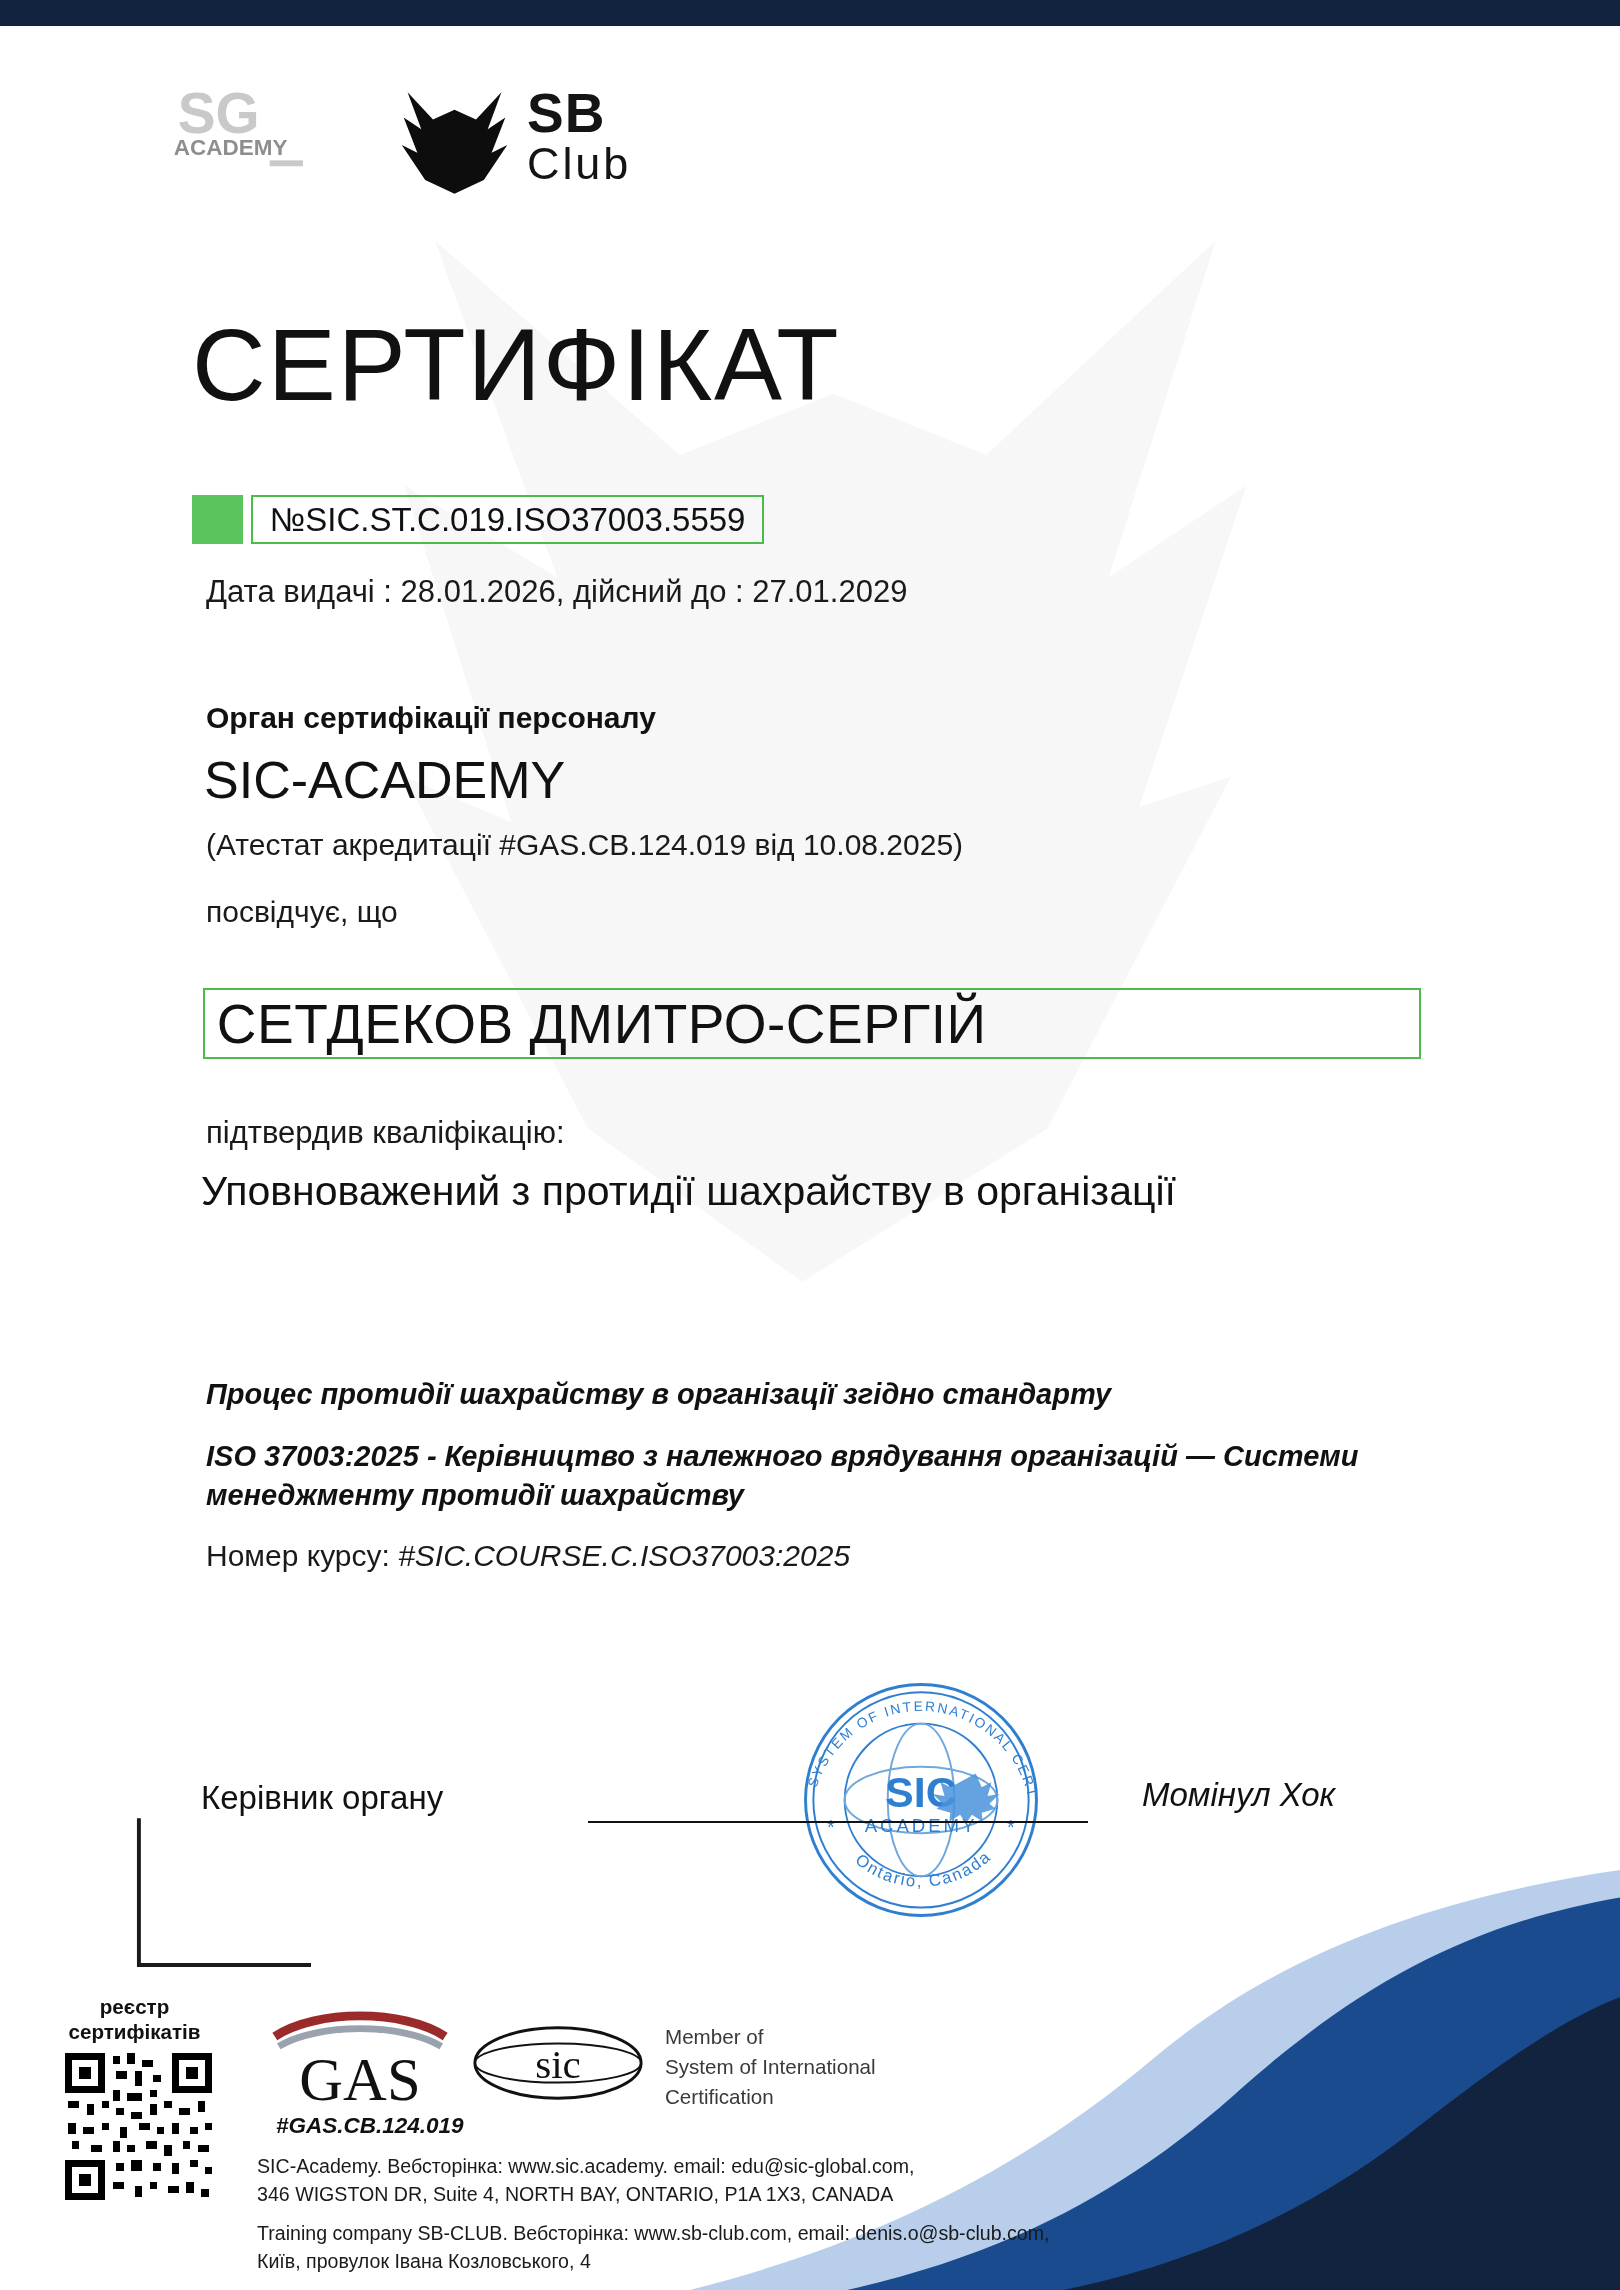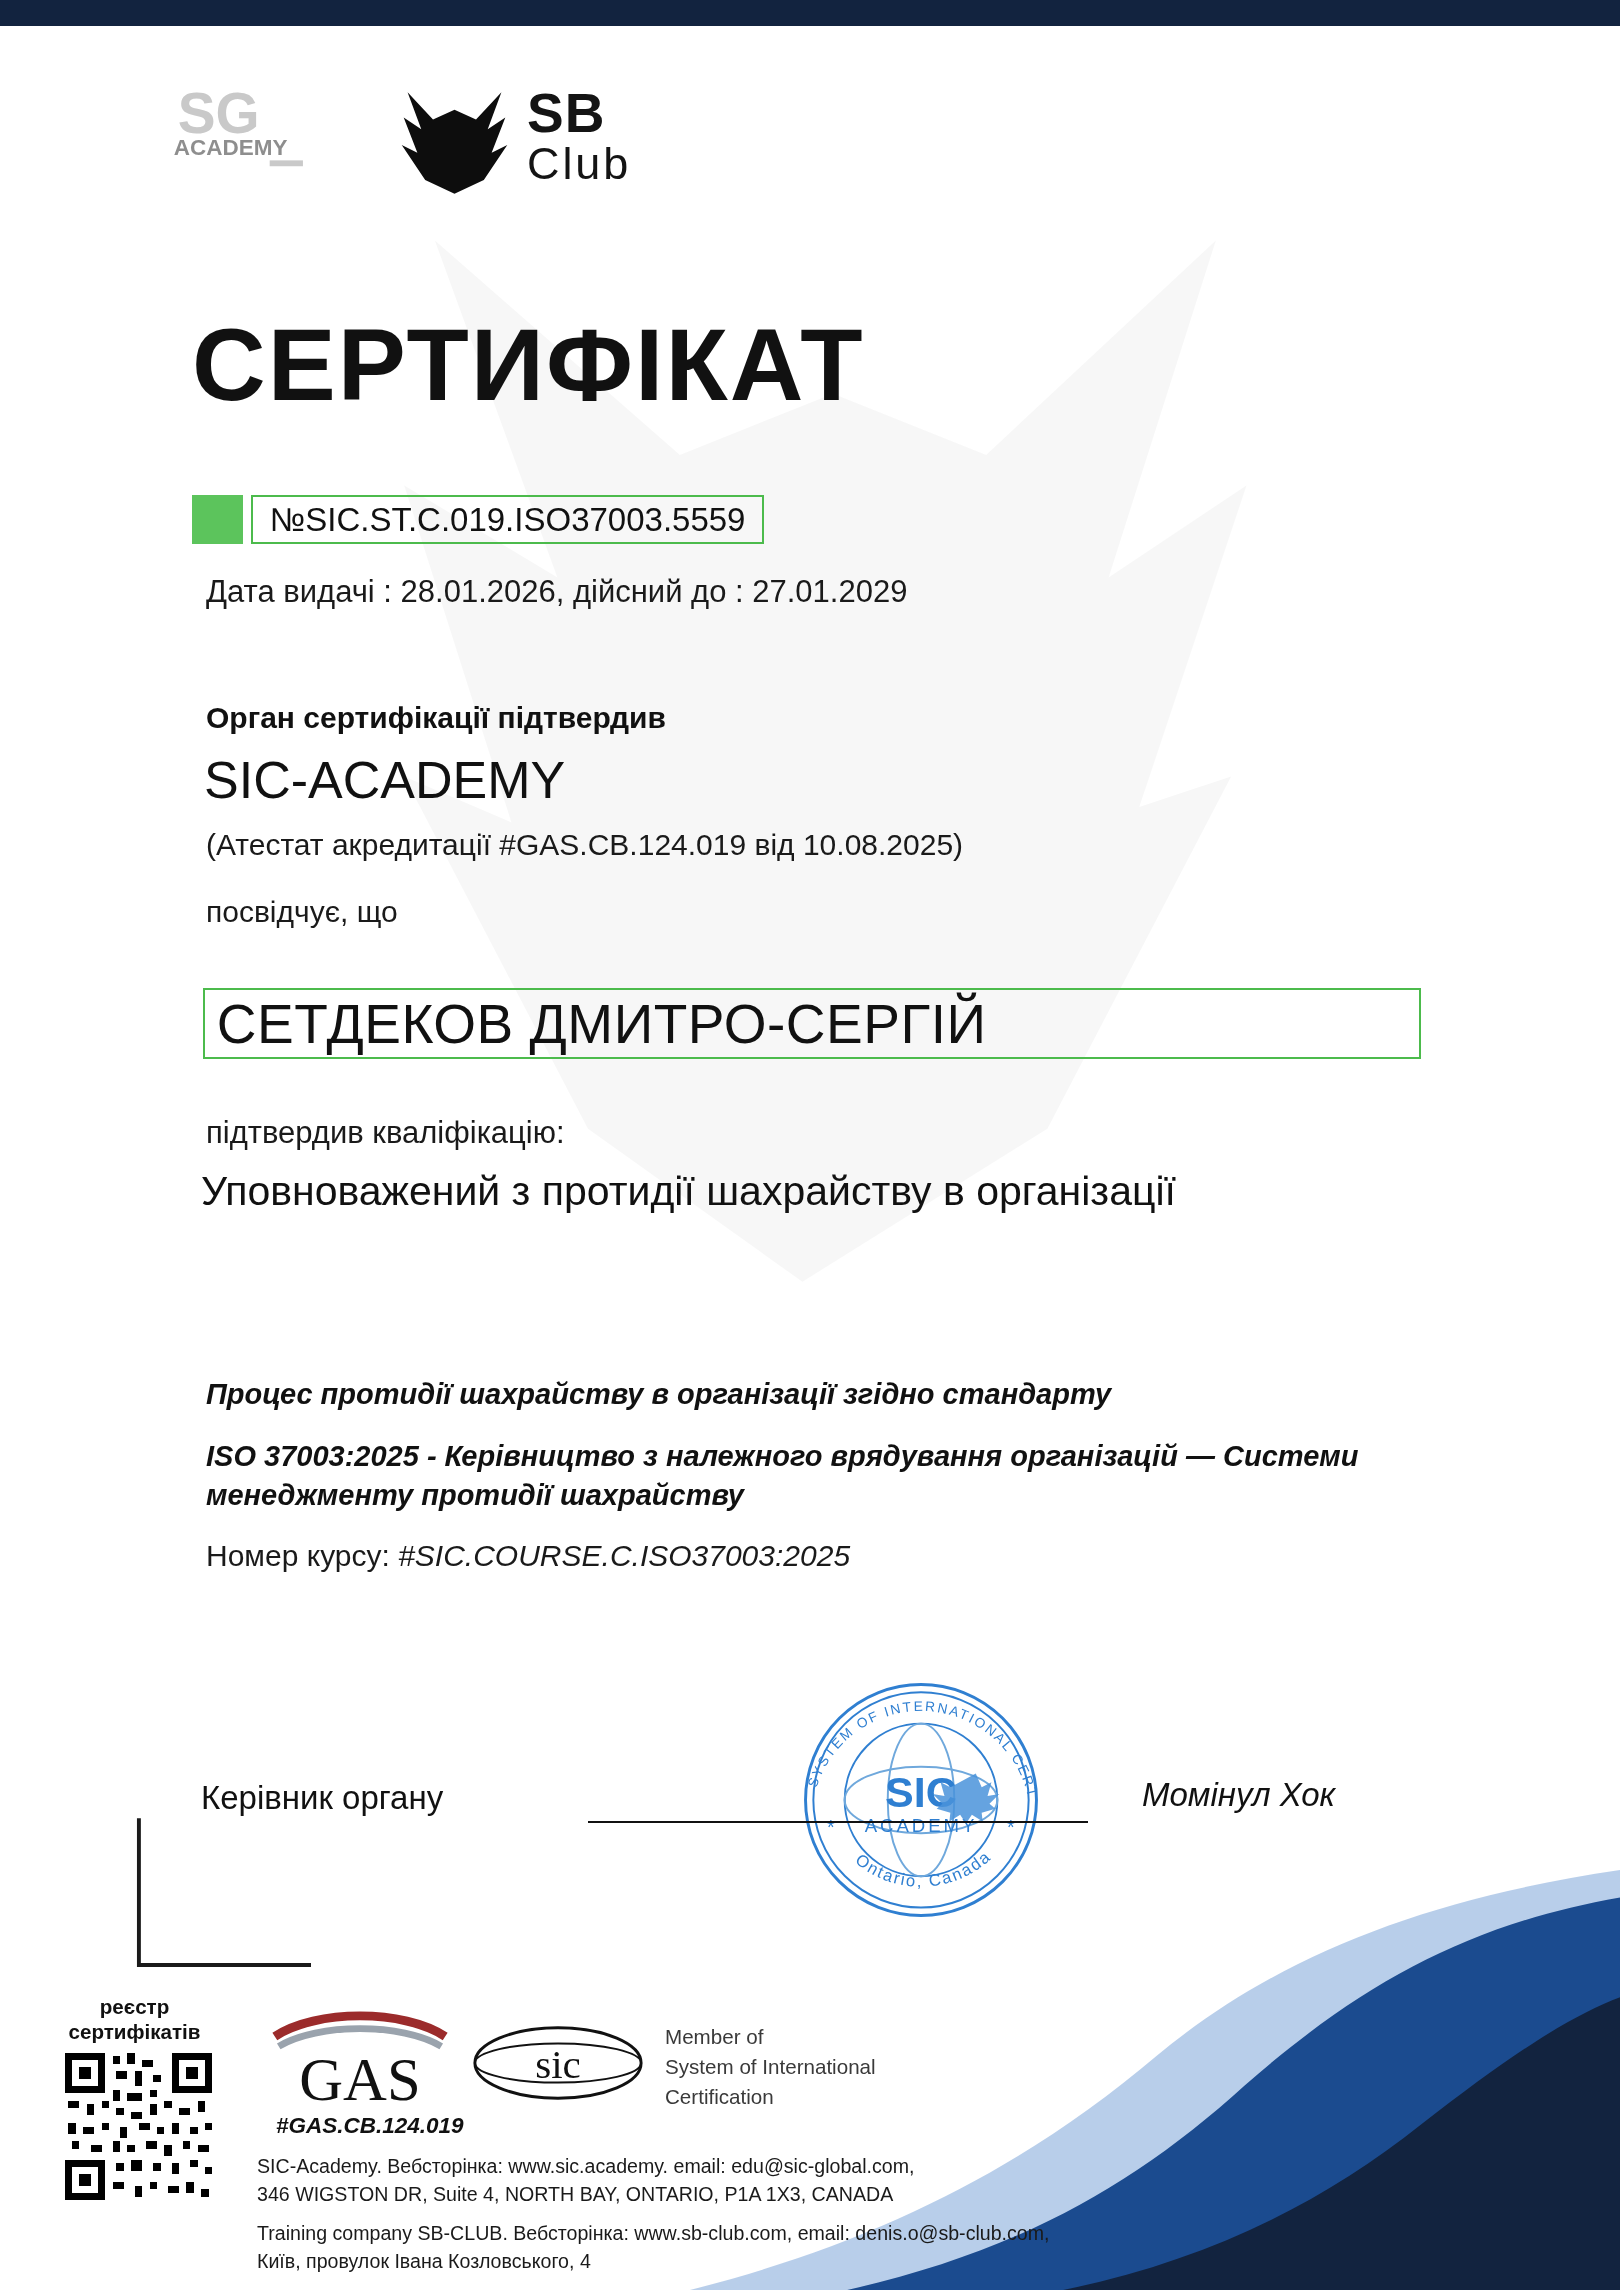--- a/index.html
+++ b/index.html
@@ -101,21 +101,21 @@
     color: #141414;
     line-height: 1;
   }
 
   
   .cert-title {
     position: absolute;
     top: 314px;
     left: 192px;
     font-size: 102px;
-    font-weight: bold;
+    font-weight: normal;
     letter-spacing: 2px;
     color: #111111;
     line-height: 1;
   }
 
   
   .number-row {
     position: absolute;
     top: 495px;
     left: 192px;
@@ -397,21 +397,21 @@
 
   <div class="cert-title">СЕРТИФІКАТ</div>
 
   <div class="number-row">
     <div class="green-chip"></div>
     <div class="number-box">№SIC.ST.C.019.ISO37003.5559</div>
   </div>
 
   <div class="issue-dates">Дата видачі : 28.01.2026, дійсний до : 27.01.2029</div>
 
-  <div class="org-label">Орган сертифікації підтвердив</div>
+  <div class="org-label">Орган сертифікації персоналу</div>
   <div class="org-name">SIC-ACADEMY</div>
   <div class="accreditation">(Атестат акредитації #GAS.CB.124.019 від 10.08.2025)</div>
   <div class="certifies">посвідчує, що</div>
 
   <div class="person-box">
     <span class="person-name">СЕТДЕКОВ ДМИТРО-СЕРГІЙ</span>
   </div>
 
   <div class="qual-label">підтвердив кваліфікацію:</div>
   <div class="qual-value">Уповноважений з протидії шахрайству в організації</div>

